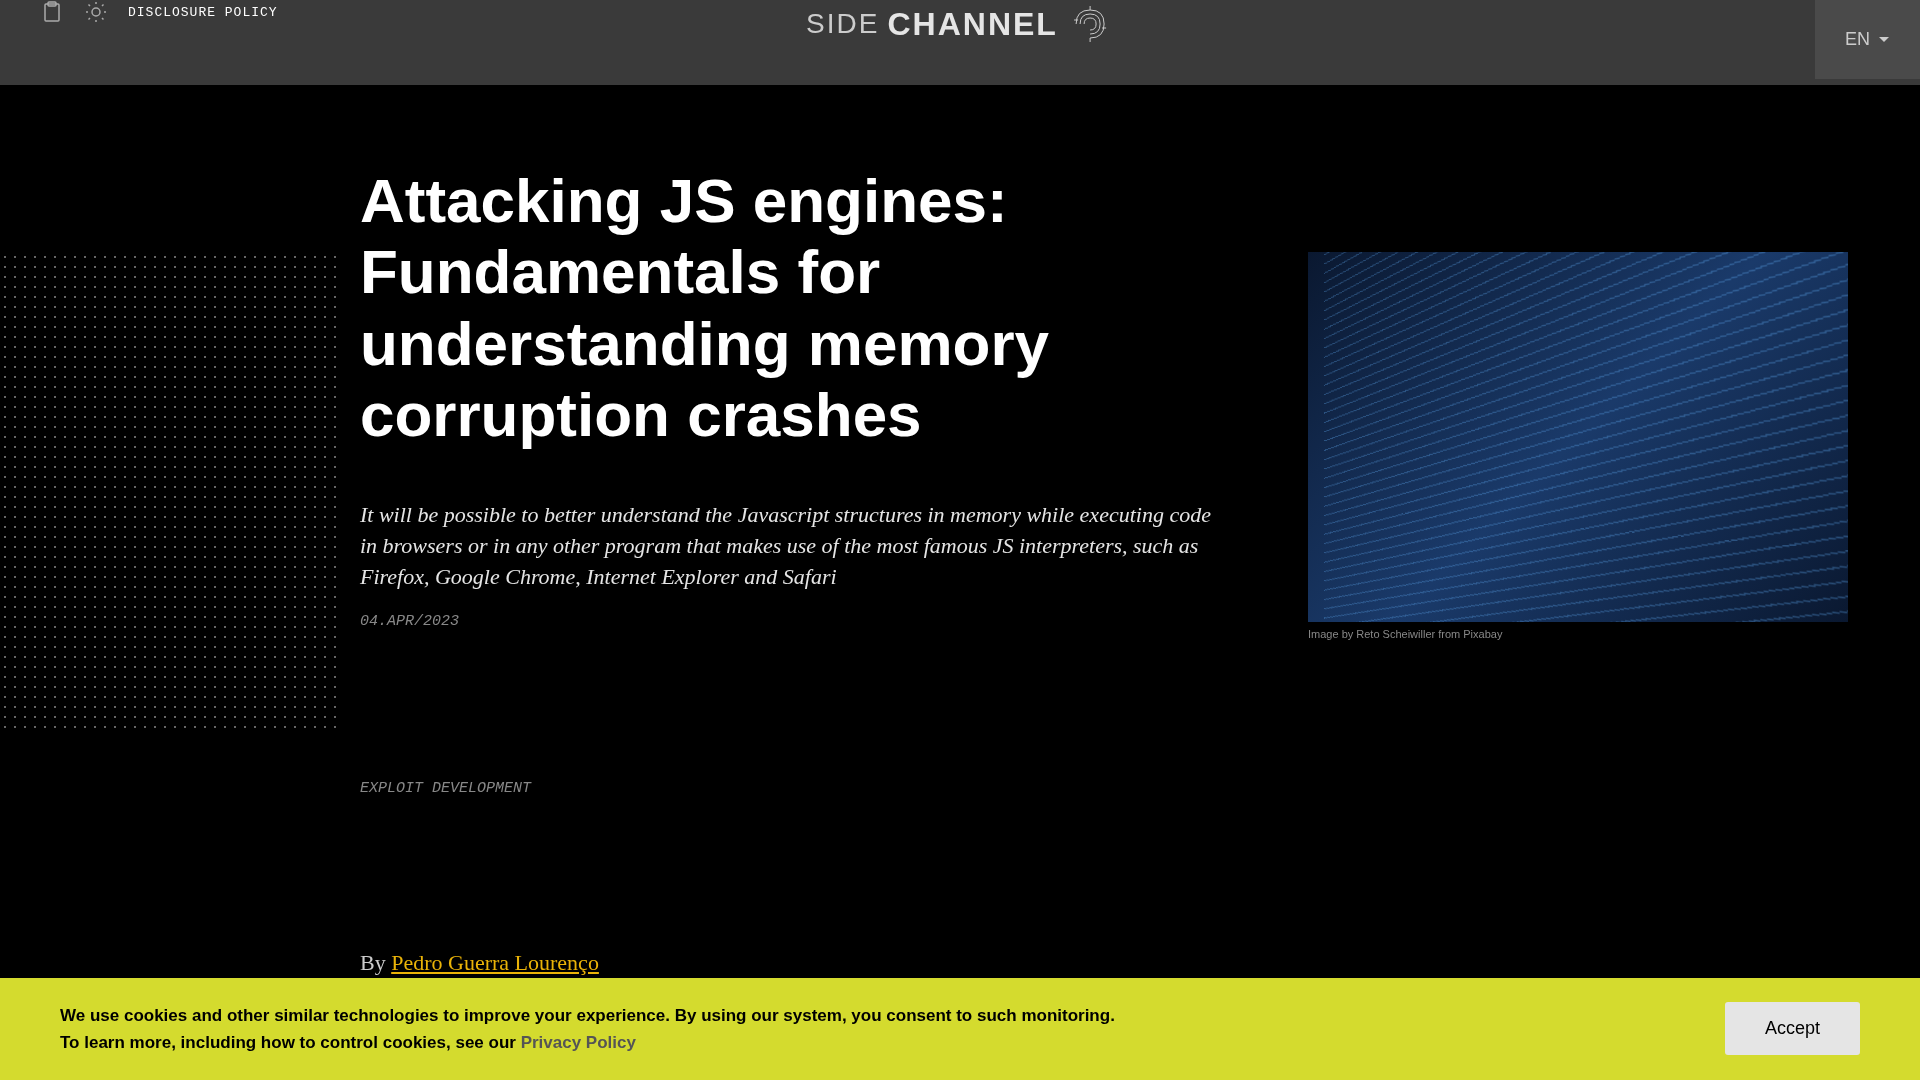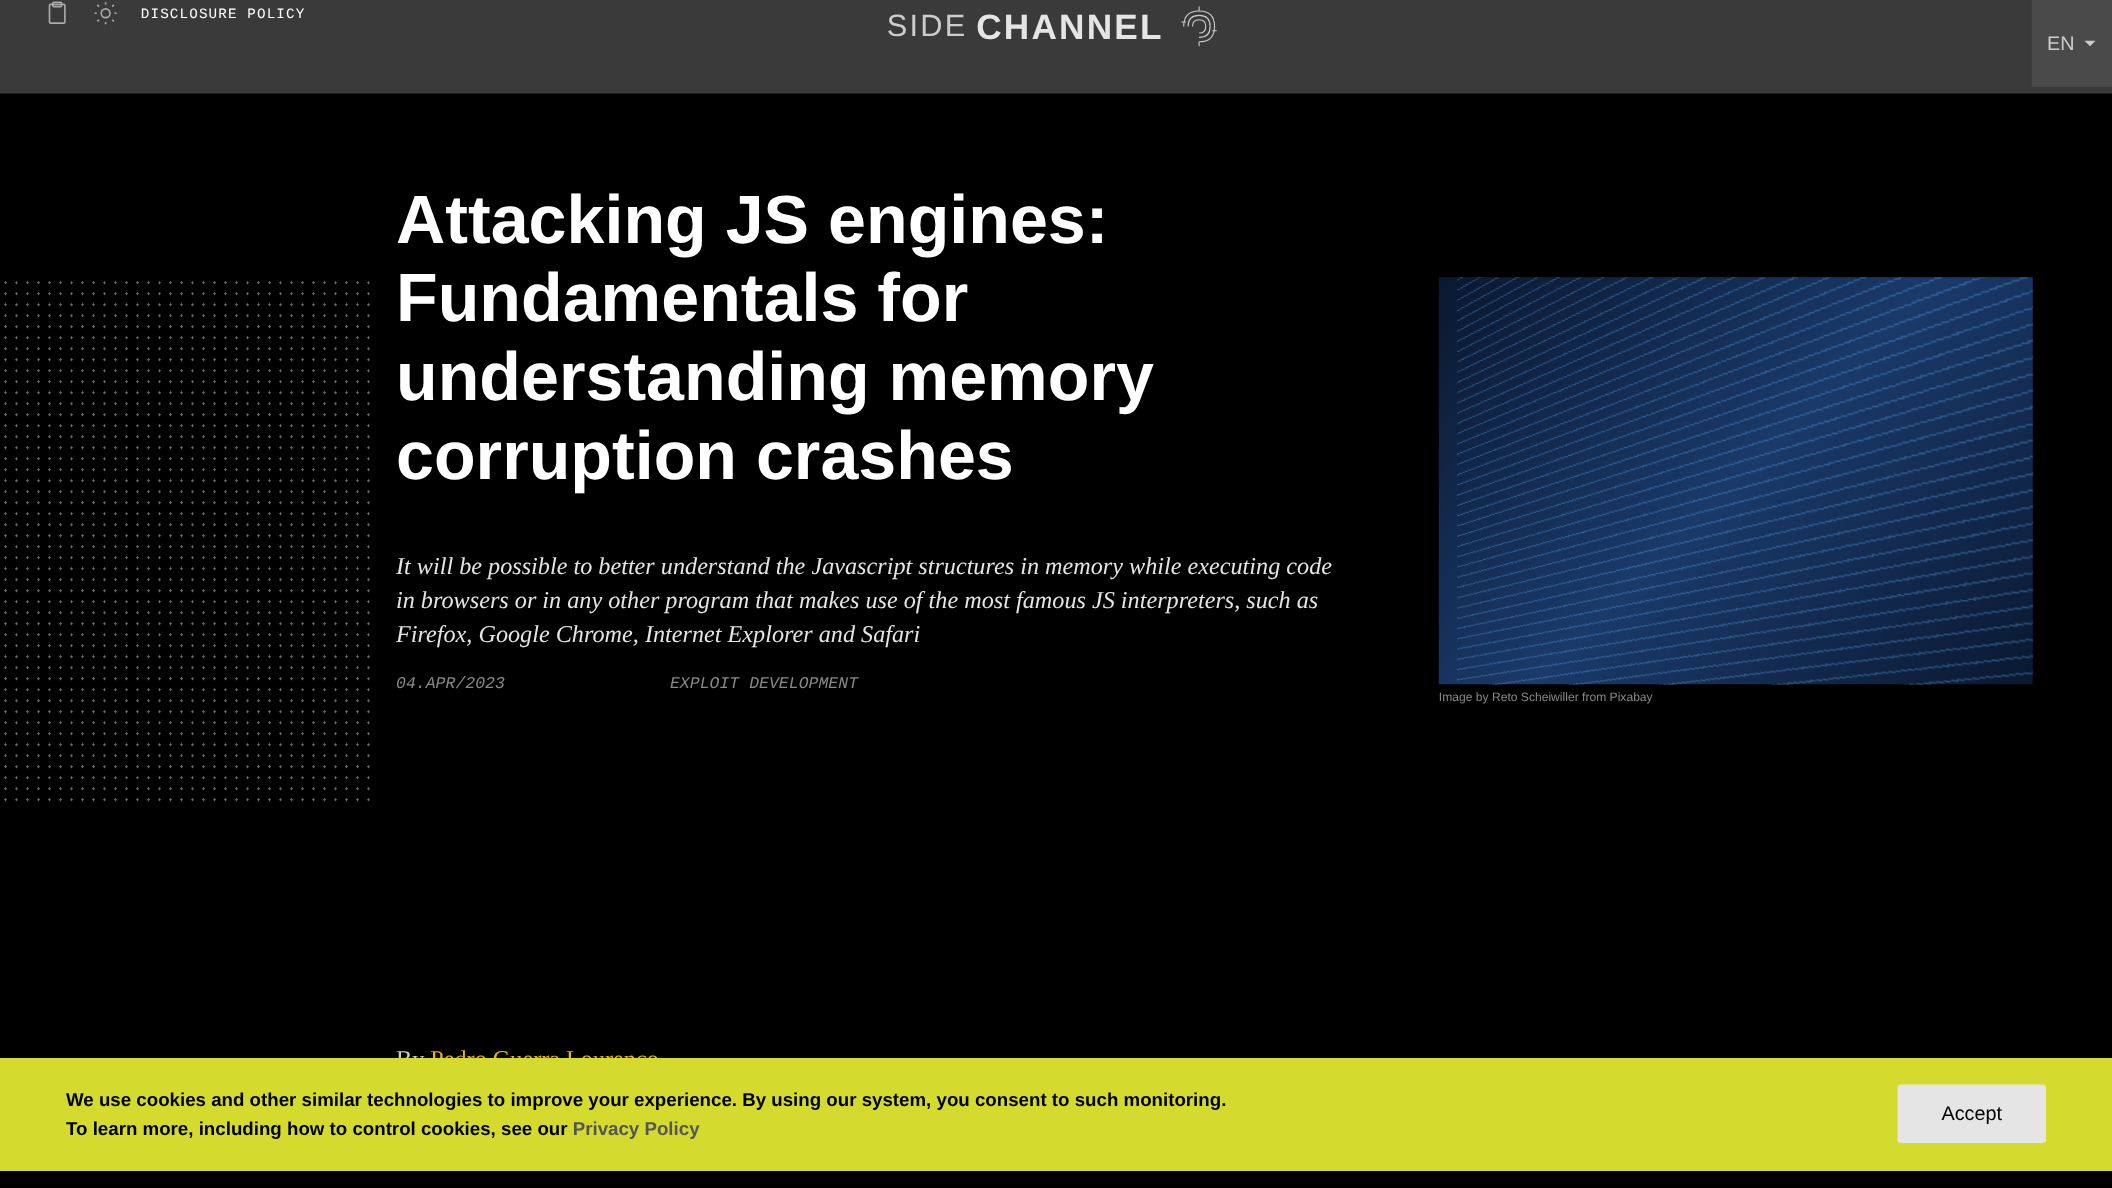--- a/index.html
+++ b/index.html
@@ -68,21 +68,21 @@
     .logo-icon {
       width: 48px;
       height: 48px;
     }
     .lang-selector {
       position: absolute;
       right: 0;
       top: 0;
       height: 79px;
       background: #4a4a4a;
-      padding: 0 14px;
+      padding: 0 30px;
       display: flex;
       align-items: center;
       gap: 8px;
       color: #ccc;
       font-size: 18px;
       cursor: pointer;
     }
     .hero {
       position: relative;
       padding: 80px 0 0 0;
@@ -118,20 +118,21 @@
       color: #e5e5e5;
       margin-bottom: 20px;
     }
     .hero-meta {
       display: flex;
       gap: 150px;
       font-family: 'Courier New', monospace;
       font-size: 15px;
       color: #888;
       font-style: italic;
+      flex-direction: column;
     }
     .hero-image-wrap {
       position: absolute;
       right: 0;
       top: 167px;
       width: 612px;
     }
     .hero-image {
       width: 540px;
       height: 370px;
@@ -165,21 +166,21 @@
       font-size: 22px;
       color: #ccc;
     }
     .byline-author {
       color: #eab308;
       text-decoration: underline;
       cursor: pointer;
     }
     .cookie-banner {
       position: fixed;
-      bottom: 16px;
+      bottom: 0;
       left: 0;
       right: 0;
       background: #d4db2e;
       padding: 24px 60px;
       display: flex;
       align-items: center;
       justify-content: space-between;
       z-index: 100;
     }
     .cookie-text {

